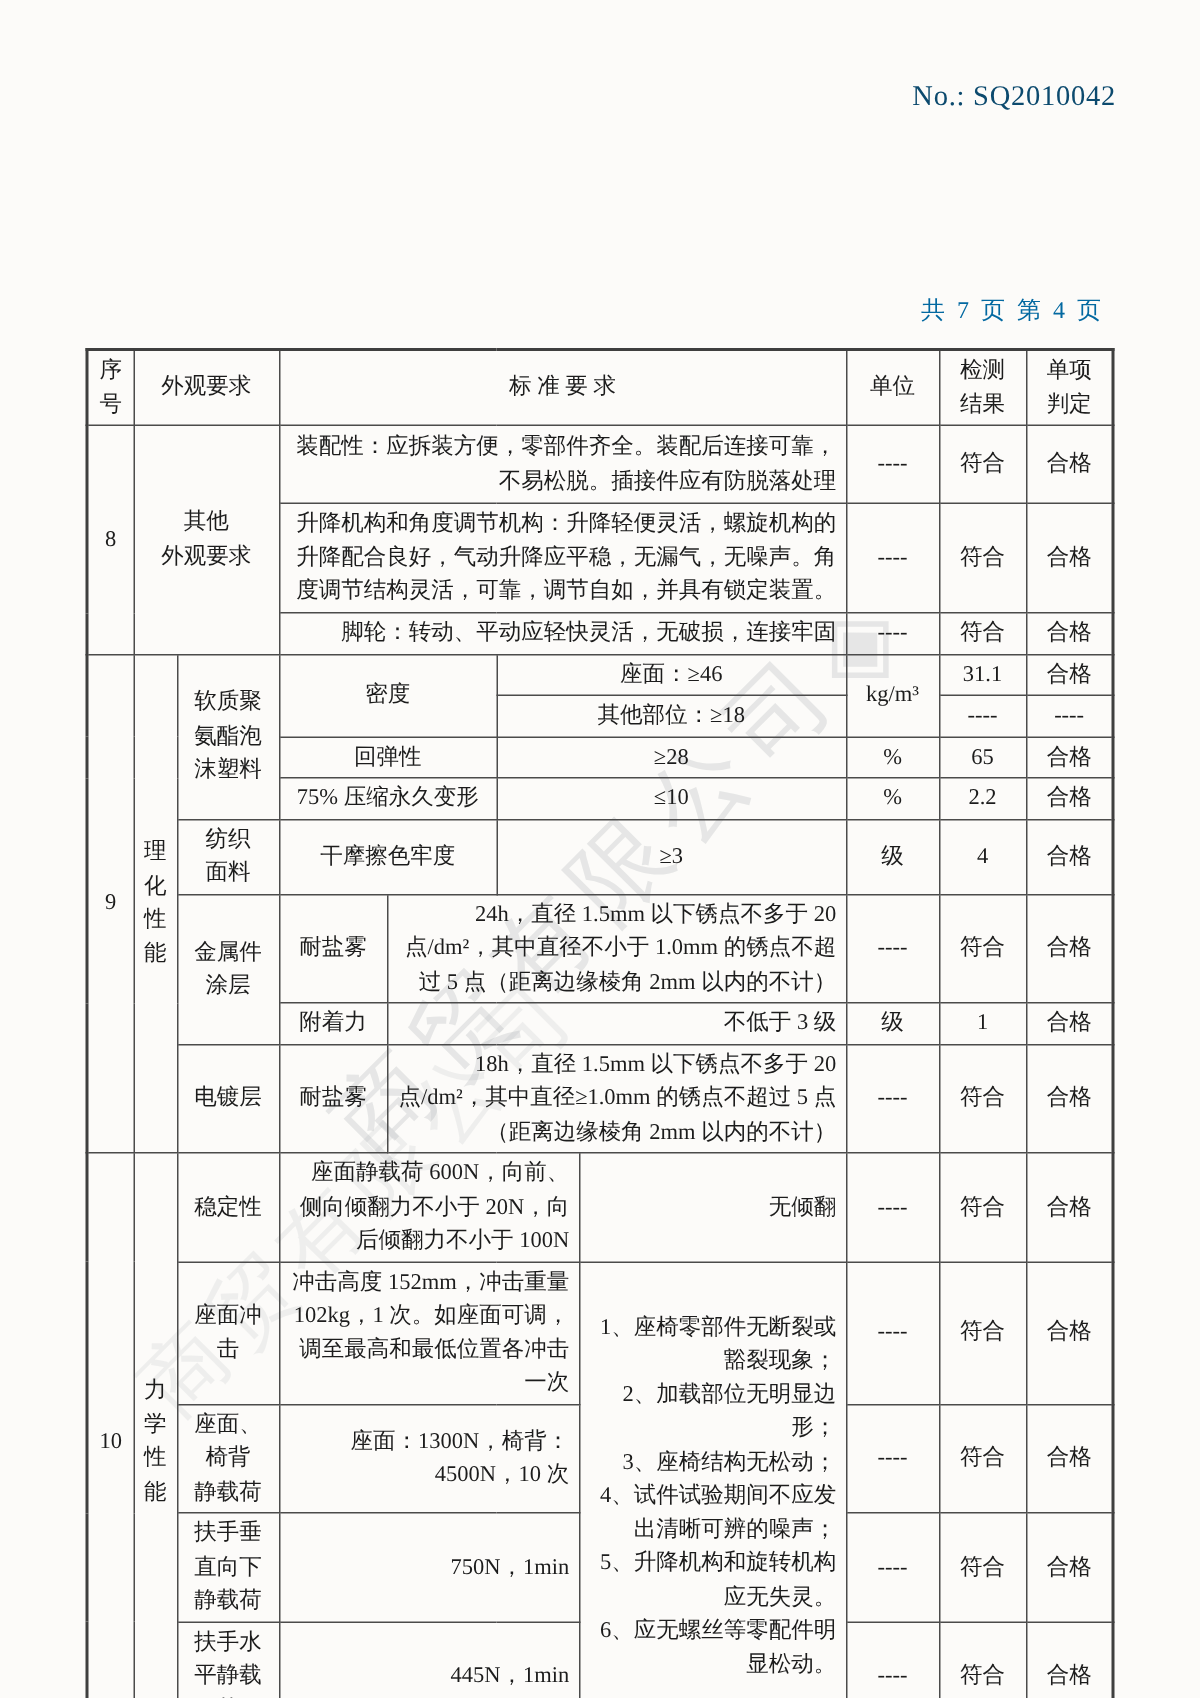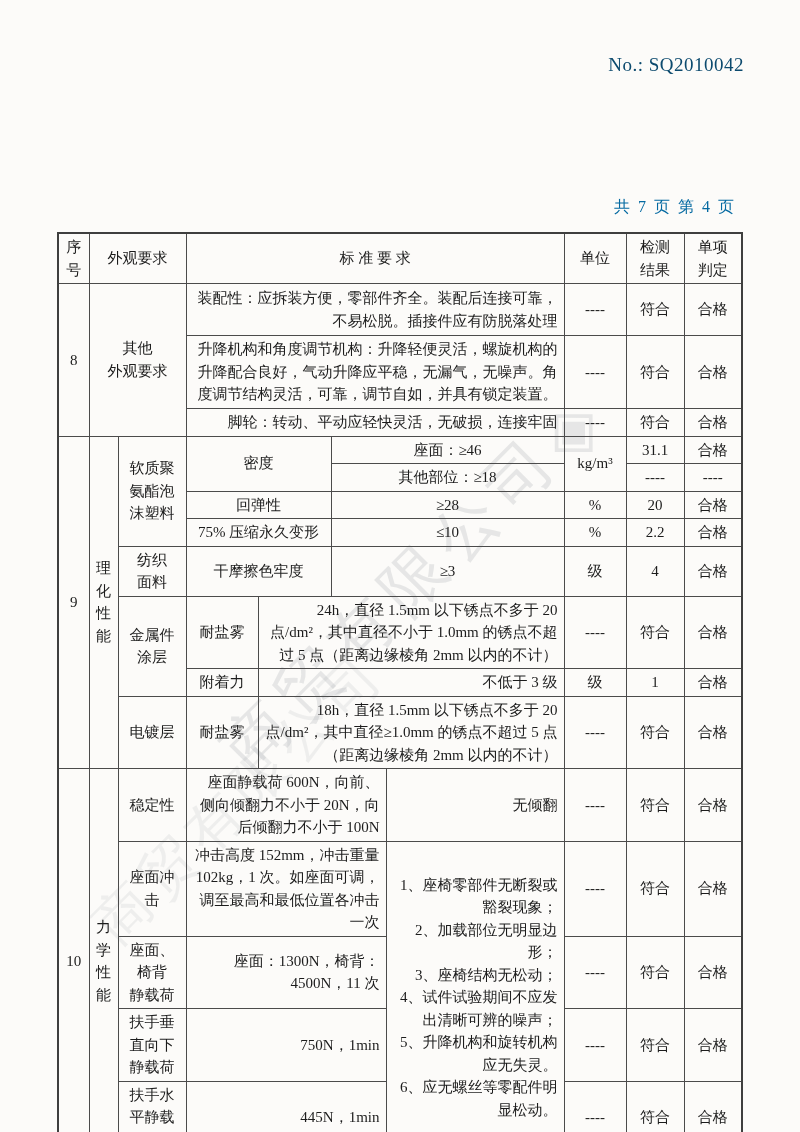--- a/index.html
+++ b/index.html
@@ -159,21 +159,21 @@
     </tr>
     <tr class="h23">
       <td class="c" colspan="2">其他部位：≥18</td>
       <td class="c">----</td>
       <td class="c">----</td>
     </tr>
     <tr class="h25">
       <td class="c" colspan="2">回弹性</td>
       <td class="c" colspan="2">≥28</td>
       <td class="c unit">%</td>
-      <td class="c">20</td>
+      <td class="c">65</td>
       <td class="c">合格</td>
     </tr>
     <tr class="h23">
       <td class="c" colspan="2">75% 压缩永久变形</td>
       <td class="c" colspan="2">≤10</td>
       <td class="c unit">%</td>
       <td class="c">2.2</td>
       <td class="c">合格</td>
     </tr>
     <tr class="h39">
@@ -233,21 +233,21 @@
 4、试件试验期间不应发出清晰可辨的噪声；
 5、升降机构和旋转机构应无失灵。
 6、应无螺丝等零配件明显松动。</td>
       <td class="c">----</td>
       <td class="c">符合</td>
       <td class="c">合格</td>
     </tr>
     <tr class="h49">
       <td class="c pre small">座面、椅背
 静载荷</td>
-      <td class="l" colspan="3">座面：1300N，椅背：4500N，11 次</td>
+      <td class="l" colspan="3">座面：1300N，椅背：4500N，10 次</td>
       <td class="c">----</td>
       <td class="c">符合</td>
       <td class="c">合格</td>
     </tr>
     <tr class="h55">
       <td class="c pre">扶手垂
 直向下
 静载荷</td>
       <td class="l" colspan="3">750N，1min</td>
       <td class="c">----</td>

